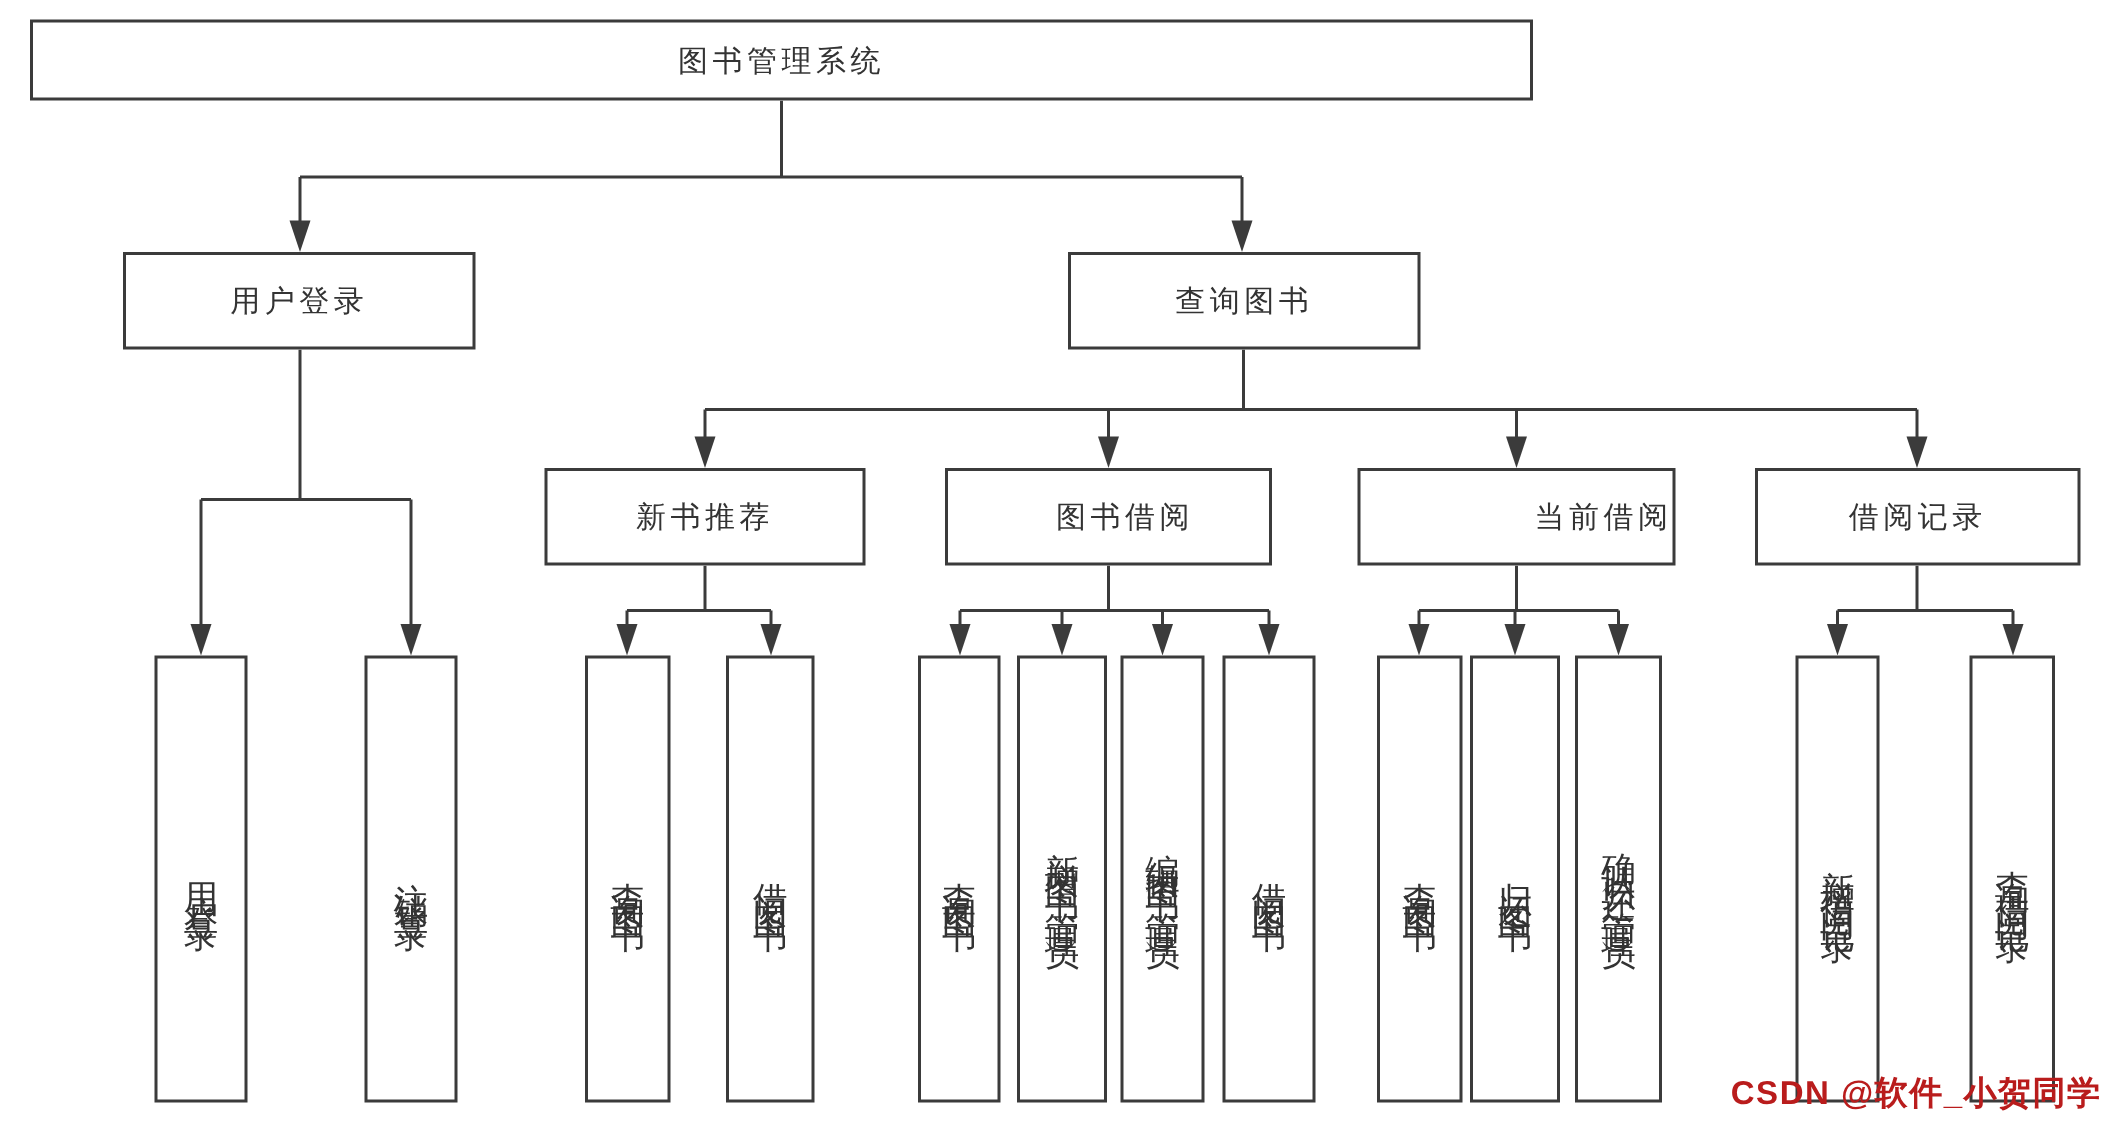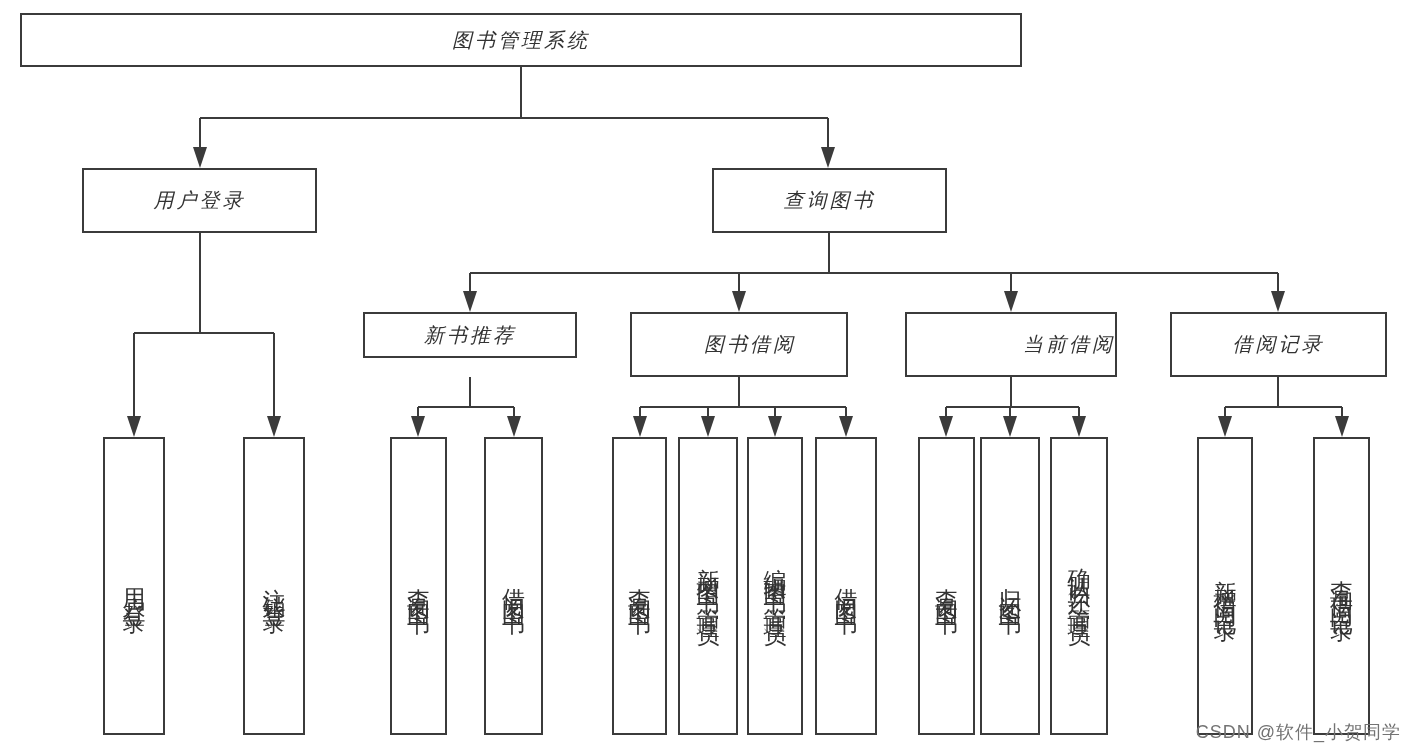--- a/index.html
+++ b/index.html
@@ -20,39 +20,39 @@
     display:flex;
     align-items:center;
     justify-content:center;
     z-index:2;
   }
   .hlabel{
     font-size:20px;
     letter-spacing:3px;
     white-space:nowrap;
     color:#333333;
-    font-style:italic;
   }
   .vbox .vlabel{
     writing-mode:vertical-rl;
     font-size:23px;
     letter-spacing:8px;
     line-height:1;
     color:#333333;
     white-space:nowrap;
   }
   #watermark{
     position:absolute;
     right:4px;
     bottom:3px;
-    font-size:18px;
+    font-size:22px;
     letter-spacing:1px;
-    color:#737373;
+    color:#b91c1c;
     z-index:3;
     white-space:nowrap;
+    font-weight:bold;
   }
 </style>
 </head>
 <body>
 
 <div id="canvas">
 
   <svg id="connectors" width="1405" height="747" viewBox="0 0 1405 747">
     <g stroke="#3b3b3b" stroke-width="2" fill="none">
 
@@ -126,21 +126,21 @@
     <span class="hlabel">图书管理系统</span>
   </div>
 
   <div class="box" style="left:82px;top:168px;width:235px;height:65px;">
     <span class="hlabel">用户登录</span>
   </div>
   <div class="box" style="left:712px;top:168px;width:235px;height:65px;">
     <span class="hlabel">查询图书</span>
   </div>
 
-  <div class="box" style="left:363px;top:312px;width:214px;height:46px;">
+  <div class="box" style="left:363px;top:312px;width:214px;height:65px;">
     <span class="hlabel">新书推荐</span>
   </div>
   <div class="box" style="left:630px;top:312px;width:218px;height:65px;padding-left:22px;">
     <span class="hlabel">图书借阅</span>
   </div>
   <div class="box" style="left:905px;top:312px;width:212px;height:65px;justify-content:flex-end;">
     <span class="hlabel">当前借阅</span>
   </div>
   <div class="box" style="left:1170px;top:312px;width:217px;height:65px;">
     <span class="hlabel">借阅记录</span>

